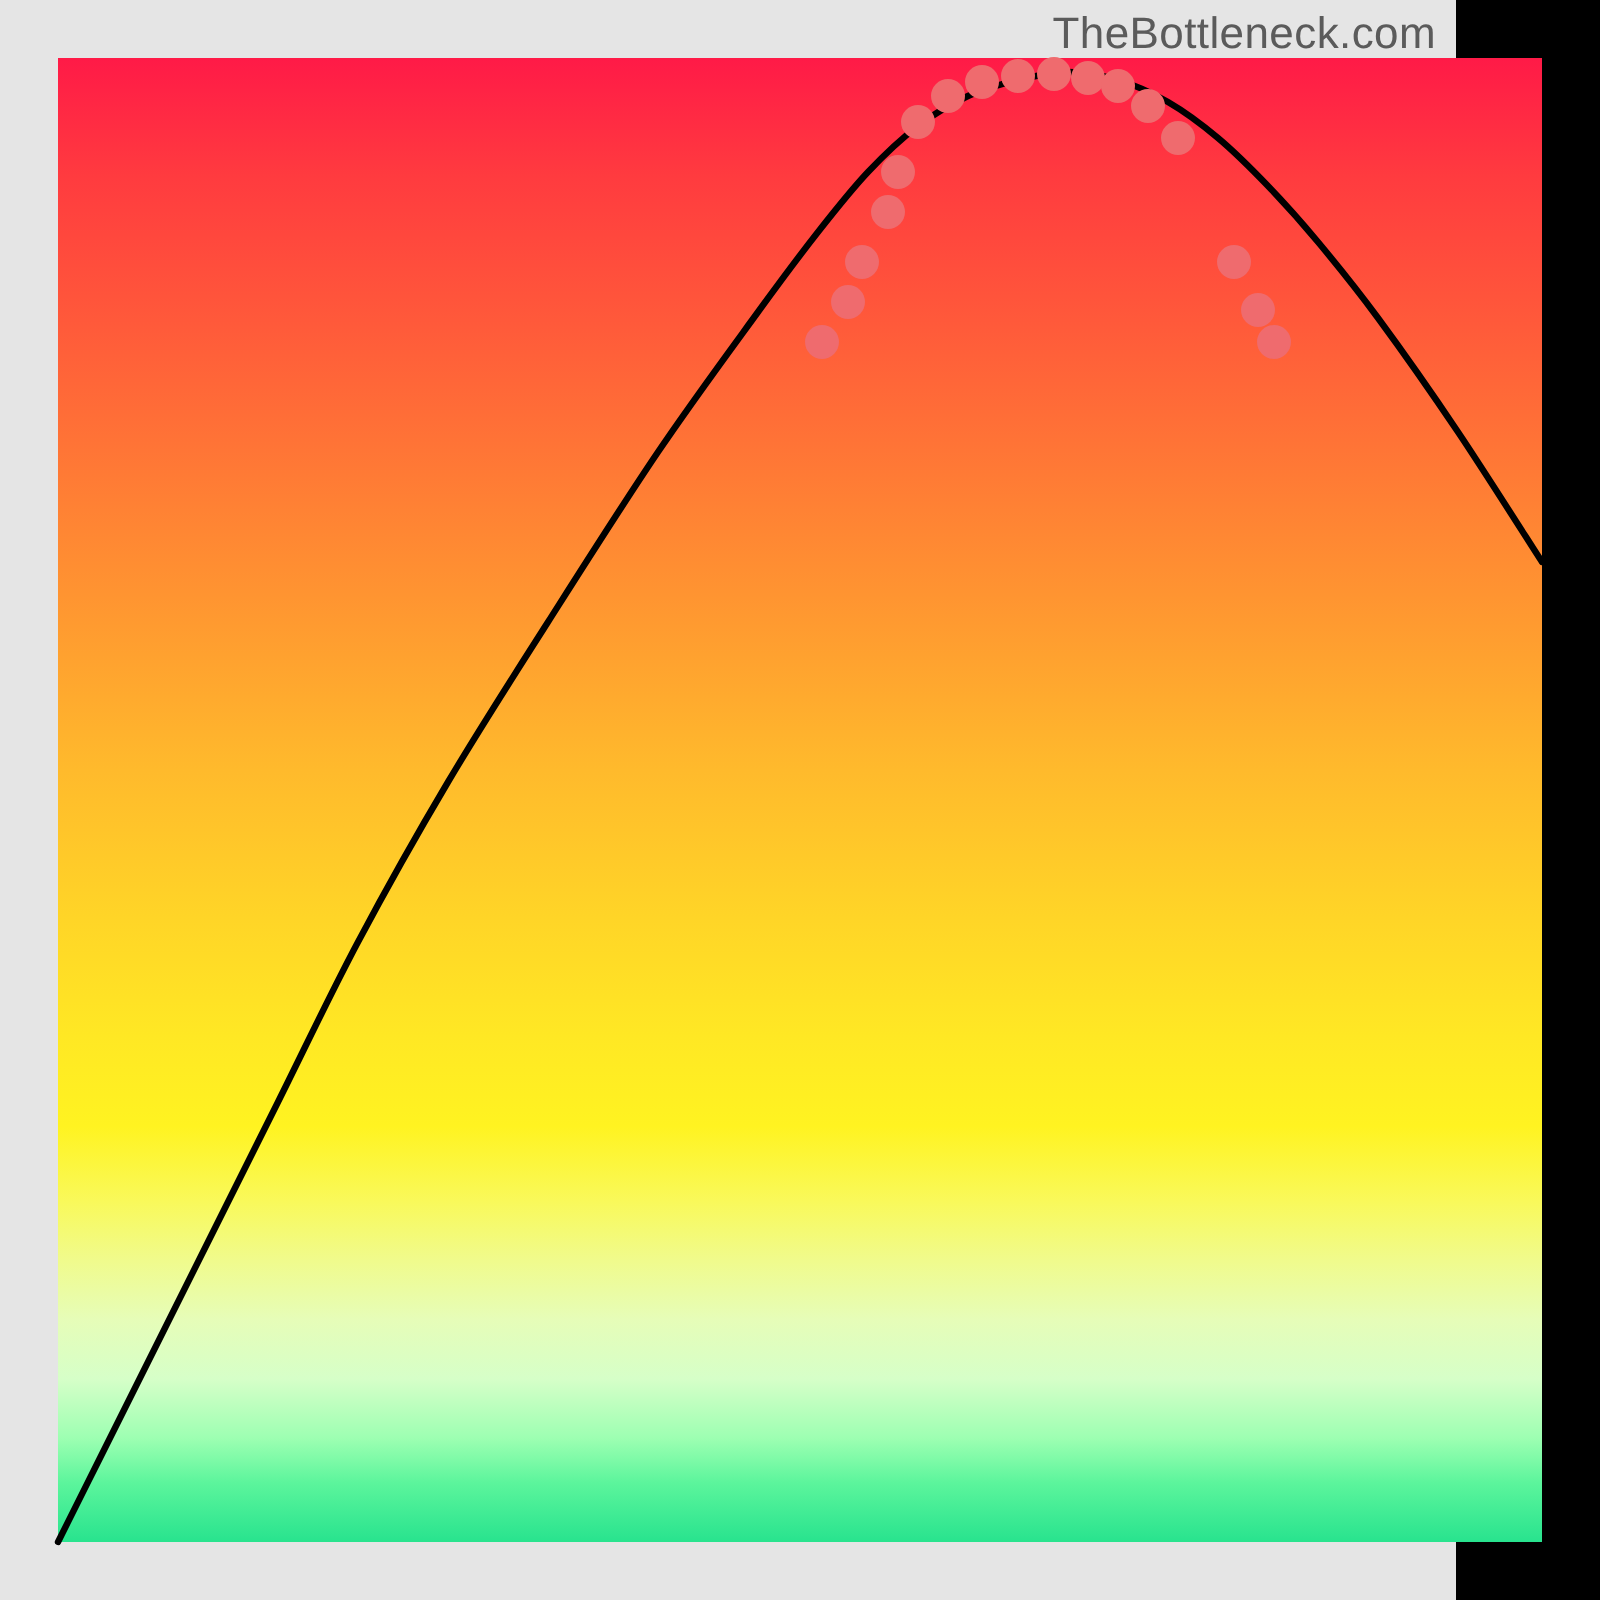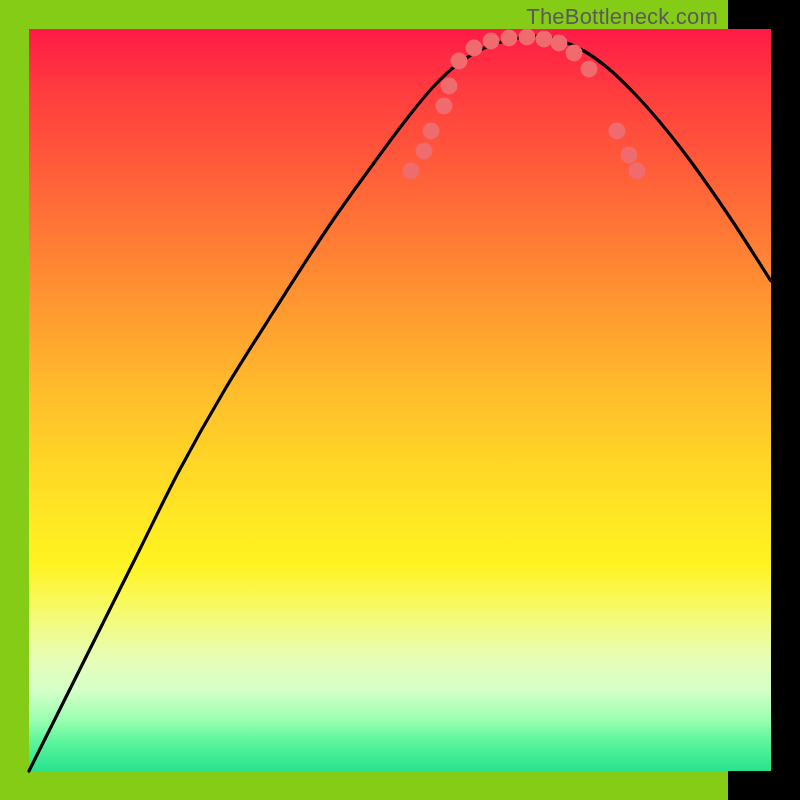--- a/index.html
+++ b/index.html
@@ -10,21 +10,21 @@
     background: #000;
     overflow: hidden;
     font-family: Arial, Helvetica, sans-serif;
   }
   .frame {
     position: absolute;
     left: 0;
     top: 0;
     width: 728px;
     height: 800px;
-    background: #84cc16;
+    background: #e5e5e5;
   }
   .plot {
     position: absolute;
     left: 29px;
     top: 29px;
     width: 742px;
     height: 742px;
     background: linear-gradient(to bottom,
       #ff1a47 0%,
       #ff3b3f 8%,

